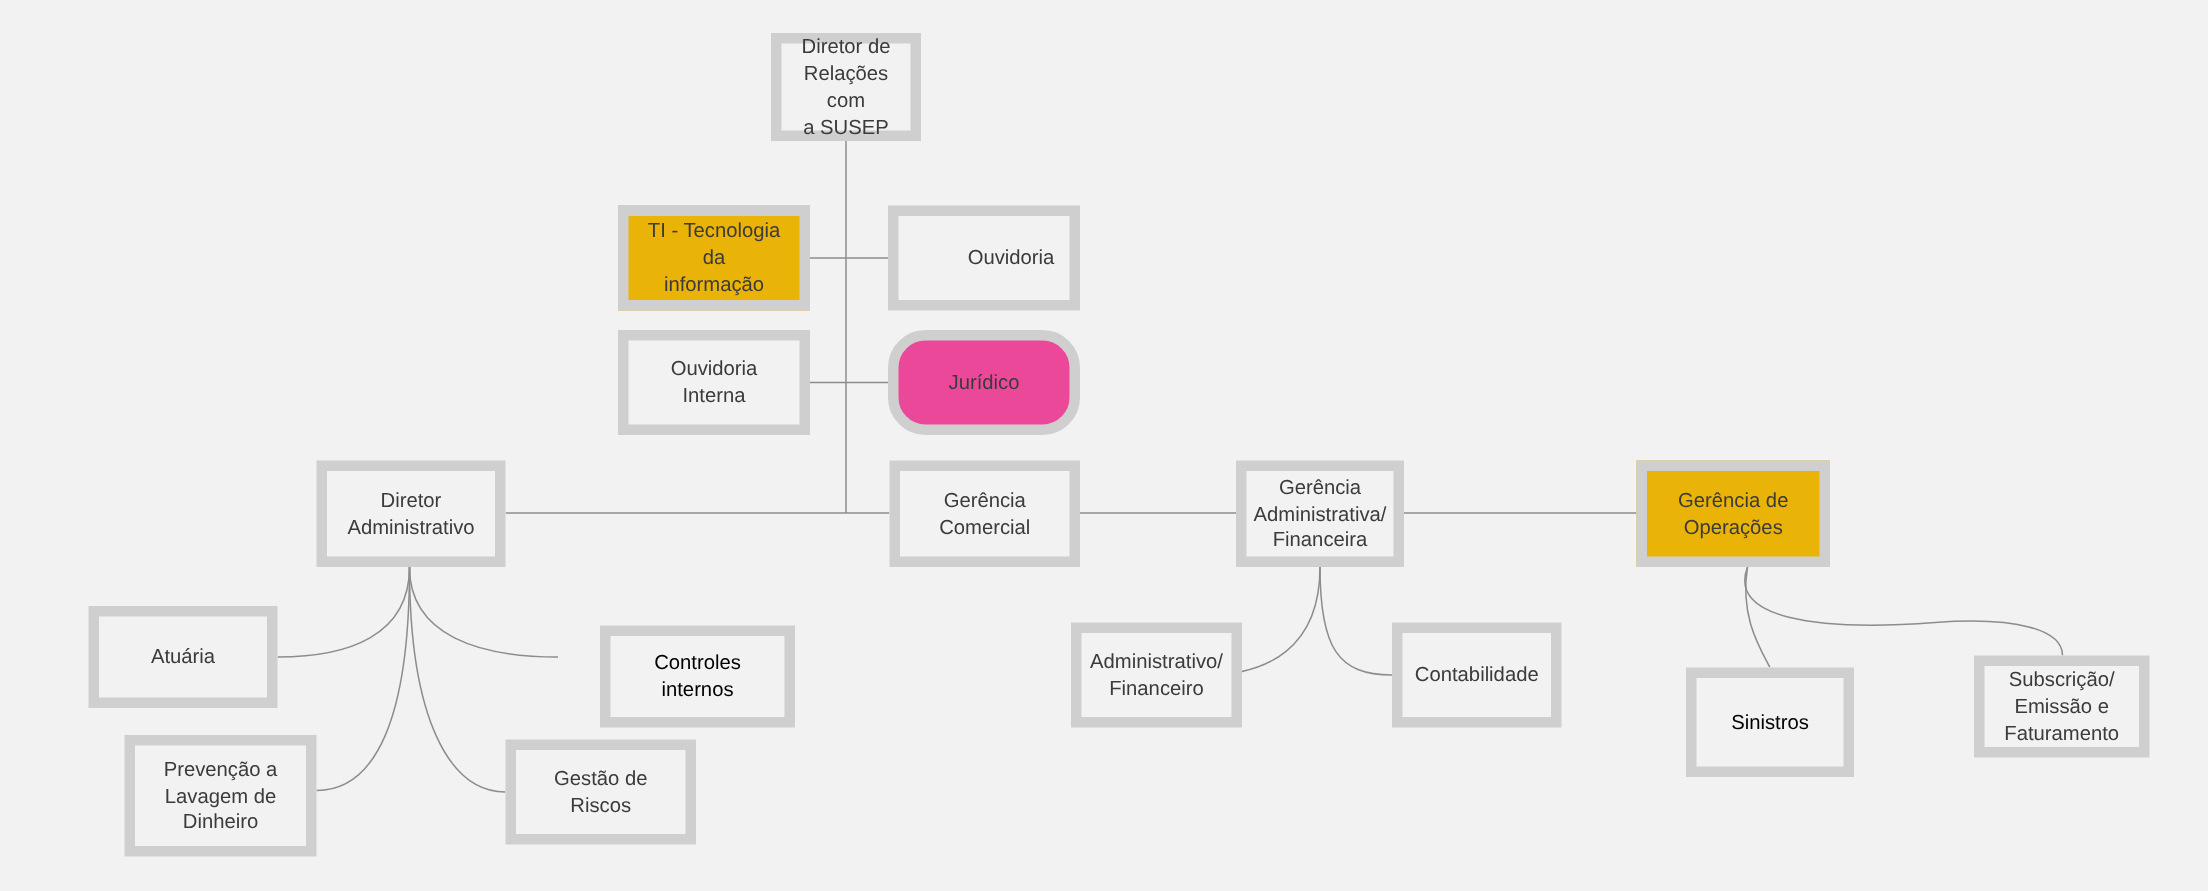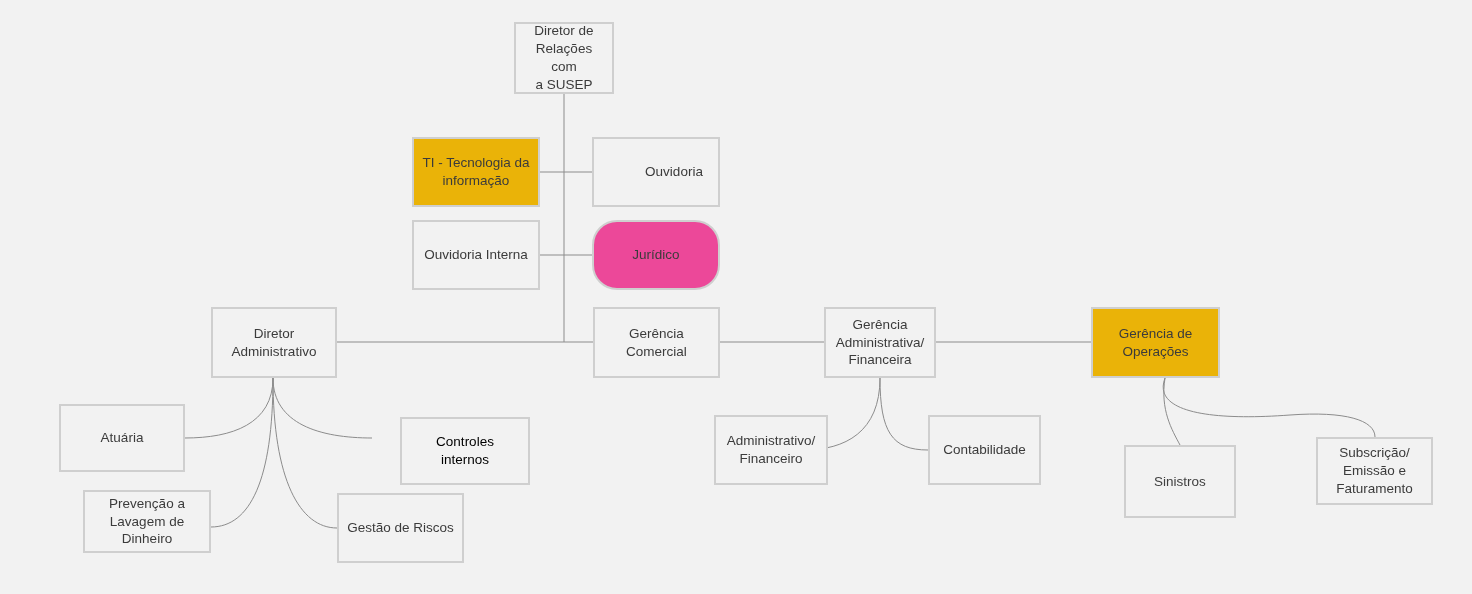--- a/index.html
+++ b/index.html
@@ -23,21 +23,21 @@
     left: 0;
     top: 0;
     width: 1472px;
     height: 594px;
     pointer-events: none;
   }
   .node-box {
     position: absolute;
     box-sizing: border-box;
     background: #f2f2f2;
-    border: 2px solid #0c4a6e;
+    border: 7px solid #0c4a6e;
     display: flex;
     align-items: center;
     justify-content: center;
     text-align: center;
     color: #3b3b3b;
     font-size: 13.5px;
     line-height: 1.32;
     padding: 2px 6px;
     white-space: pre-line;
     z-index: 2;
@@ -81,26 +81,26 @@
       <div class="node-box" style="left: 593px; top: 307px; width: 127px; height: 71px; background: rgb(242, 242, 242); border-color: rgb(207, 207, 207); color: rgb(59, 59, 59);"><span>Gerência
 Comercial</span></div>
       <div class="node-box" style="left: 824px; top: 307px; width: 112px; height: 71px; background: rgb(242, 242, 242); border-color: rgb(207, 207, 207); color: rgb(59, 59, 59);"><span>Gerência
 Administrativa/
 Financeira</span></div>
       <div class="node-box" style="left: 1091px; top: 307px; width: 129px; height: 71px; background: #eab308; border-color: rgb(207, 207, 207); color: rgb(59, 59, 59);"><span>Gerência de
 Operações</span></div>
       <div class="node-box" style="left: 59px; top: 404px; width: 126px; height: 68px; background: rgb(242, 242, 242); border-color: rgb(207, 207, 207); color: rgb(59, 59, 59);"><span>Atuária</span></div>
       <div class="node-box" style="left: 372px; top: 417px; width: 130px; height: 68px; background: rgb(242, 242, 242); border-color: rgb(207, 207, 207); color: #000000; margin-left: 28px;"><span>Controles
 internos</span></div>
-      <div class="node-box" style="left: 83px; top: 490px; width: 128px; height: 63px; background: rgb(242, 242, 242); border-color: rgb(207, 207, 207); color: rgb(59, 59, 59);"><span>Prevenção a
+      <div class="node-box" style="left: 83px; top: 490px; width: 128px; height: 81px; background: rgb(242, 242, 242); border-color: rgb(207, 207, 207); color: rgb(59, 59, 59);"><span>Prevenção a
 Lavagem de
 Dinheiro</span></div>
       <div class="node-box" style="left: 337px; top: 493px; width: 127px; height: 70px; background: rgb(242, 242, 242); border-color: rgb(207, 207, 207); color: rgb(59, 59, 59);"><span>Gestão de Riscos</span></div>
       <div class="node-box" style="left: 714px; top: 415px; width: 114px; height: 70px; background: rgb(242, 242, 242); border-color: rgb(207, 207, 207); color: rgb(59, 59, 59);"><span>Administrativo/
 Financeiro</span></div>
       <div class="node-box" style="left: 928px; top: 415px; width: 113px; height: 70px; background: rgb(242, 242, 242); border-color: rgb(207, 207, 207); color: rgb(59, 59, 59);"><span>Contabilidade</span></div>
-      <div class="node-box" style="left: 1124px; top: 445px; width: 112px; height: 73px; background: rgb(242, 242, 242); border-color: rgb(207, 207, 207); color: #404040;"><span>Sinistros</span></div>
+      <div class="node-box" style="left: 1124px; top: 445px; width: 112px; height: 73px; background: rgb(242, 242, 242); border-color: rgb(207, 207, 207); color: #000000;"><span>Sinistros</span></div>
       <div class="node-box" style="left: 1316px; top: 437px; width: 117px; height: 68px; background: rgb(242, 242, 242); border-color: rgb(207, 207, 207); color: rgb(59, 59, 59);"><span>Subscrição/
 Emissão e
 Faturamento</span></div>
     </div>
 
 </div>
 
 </body></html>

